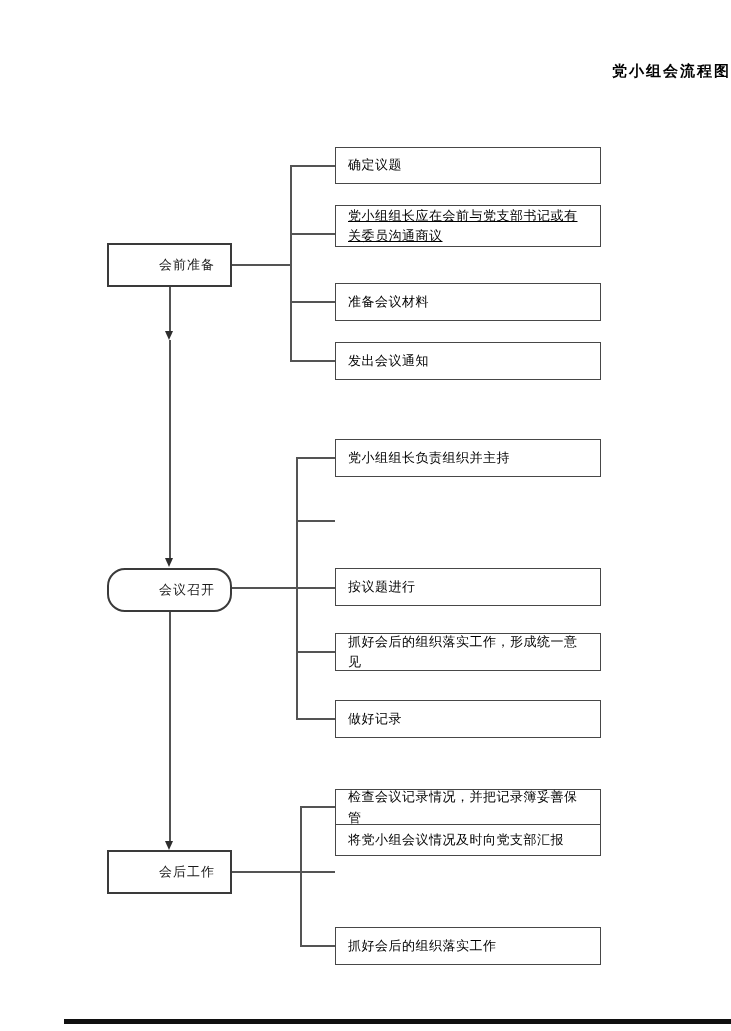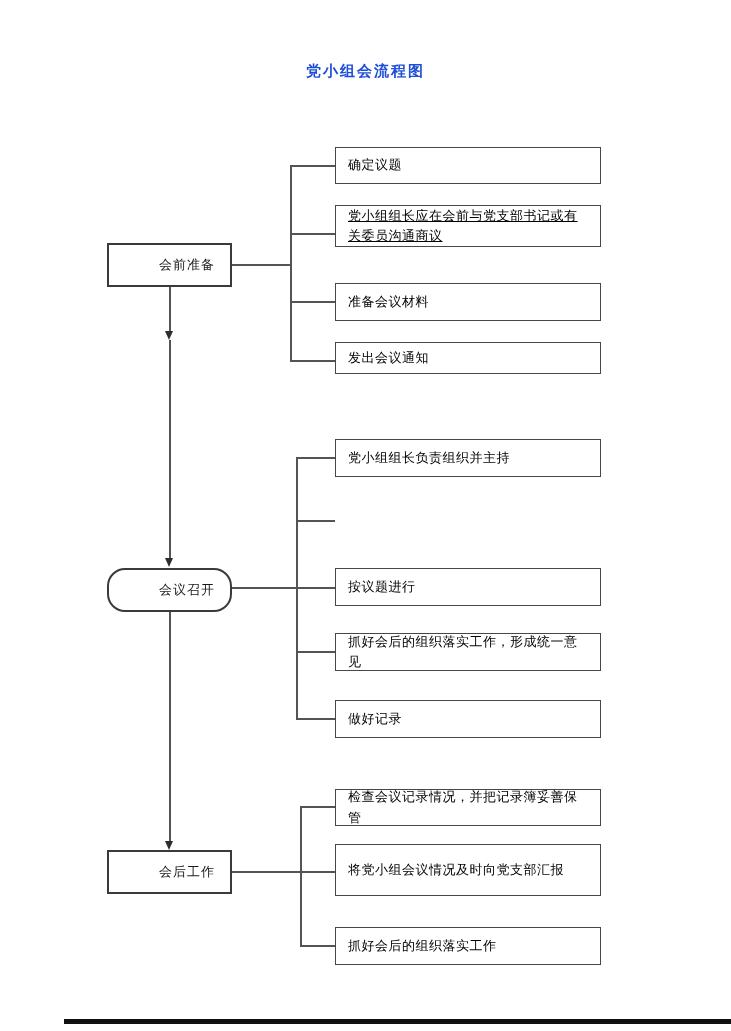--- a/index.html
+++ b/index.html
@@ -6,22 +6,22 @@
   .page{
     position:relative;
     width:731px;height:1031px;
     background:#ffffff;
     font-family:"DejaVu Sans","Liberation Sans",sans-serif;
     color:#111;
     overflow:hidden;
   }
   .title{
     position:absolute;left:0;top:62px;width:731px;
-    text-align:center;font-size:15px;font-weight:bold;
-    letter-spacing:2px;color:#1d4ed8;
+    text-align:right;font-size:15px;font-weight:bold;
+    letter-spacing:2px;color:#000000;
   }
   .stage-box{
     position:absolute;left:107px;width:125px;height:44px;
     box-sizing:border-box;border:2px solid #3a3a3a;background:#fff;
     display:flex;align-items:center;justify-content:center;
     font-size:13px;color:#1a1a1a;letter-spacing:1px;padding-left:35px;
   }
   .step-box{
     position:absolute;left:335px;width:266px;
     box-sizing:border-box;border:1.5px solid #474747;background:#fff;
@@ -49,29 +49,29 @@
 
   <div class="title">党小组会流程图</div>
 
   <div class="stage-box" style="top:243px;">会前准备</div>
   <div class="stage-box" style="top:568px;border-radius:18px;">会议召开</div>
   <div class="stage-box" style="top:850px;">会后工作</div>
 
   <div class="step-box" style="top:147px;height:37px;">确定议题</div>
   <div class="step-box" style="top:205px;height:42px;text-decoration:underline;">党小组组长应在会前与党支部书记或有关委员沟通商议</div>
   <div class="step-box" style="top:283px;height:38px;">准备会议材料</div>
-  <div class="step-box" style="top:342px;height:32px;">发出会议通知</div>
+  <div class="step-box" style="top:342px;height:38px;">发出会议通知</div>
 
   <div class="step-box" style="top:439px;height:38px;">党小组组长负责组织并主持</div>
   <div class="step-box" style="top:568px;height:38px;">按议题进行</div>
   <div class="step-box" style="top:633px;height:38px;">抓好会后的组织落实工作，形成统一意见</div>
   <div class="step-box" style="top:700px;height:38px;">做好记录</div>
 
   <div class="step-box" style="top:789px;height:37px;">检查会议记录情况，并把记录簿妥善保管</div>
-  <div class="step-box" style="top:844px;height:52px;">将党小组会议情况及时向党支部汇报</div>
+  <div class="step-box" style="top:824px;height:32px;">将党小组会议情况及时向党支部汇报</div>
   <div class="step-box" style="top:927px;height:38px;">抓好会后的组织落实工作</div>
 
   <div class="v-line" style="left:290px;top:165px;height:197px;"></div>
   <div class="h-line" style="left:290px;top:165px;width:45px;"></div>
   <div class="h-line" style="left:290px;top:233px;width:45px;"></div>
   <div class="h-line" style="left:232px;top:264px;width:59px;"></div>
   <div class="h-line" style="left:290px;top:301px;width:45px;"></div>
   <div class="h-line" style="left:290px;top:360px;width:45px;"></div>
 
   <div class="v-line" style="left:296px;top:458px;height:262px;"></div>

